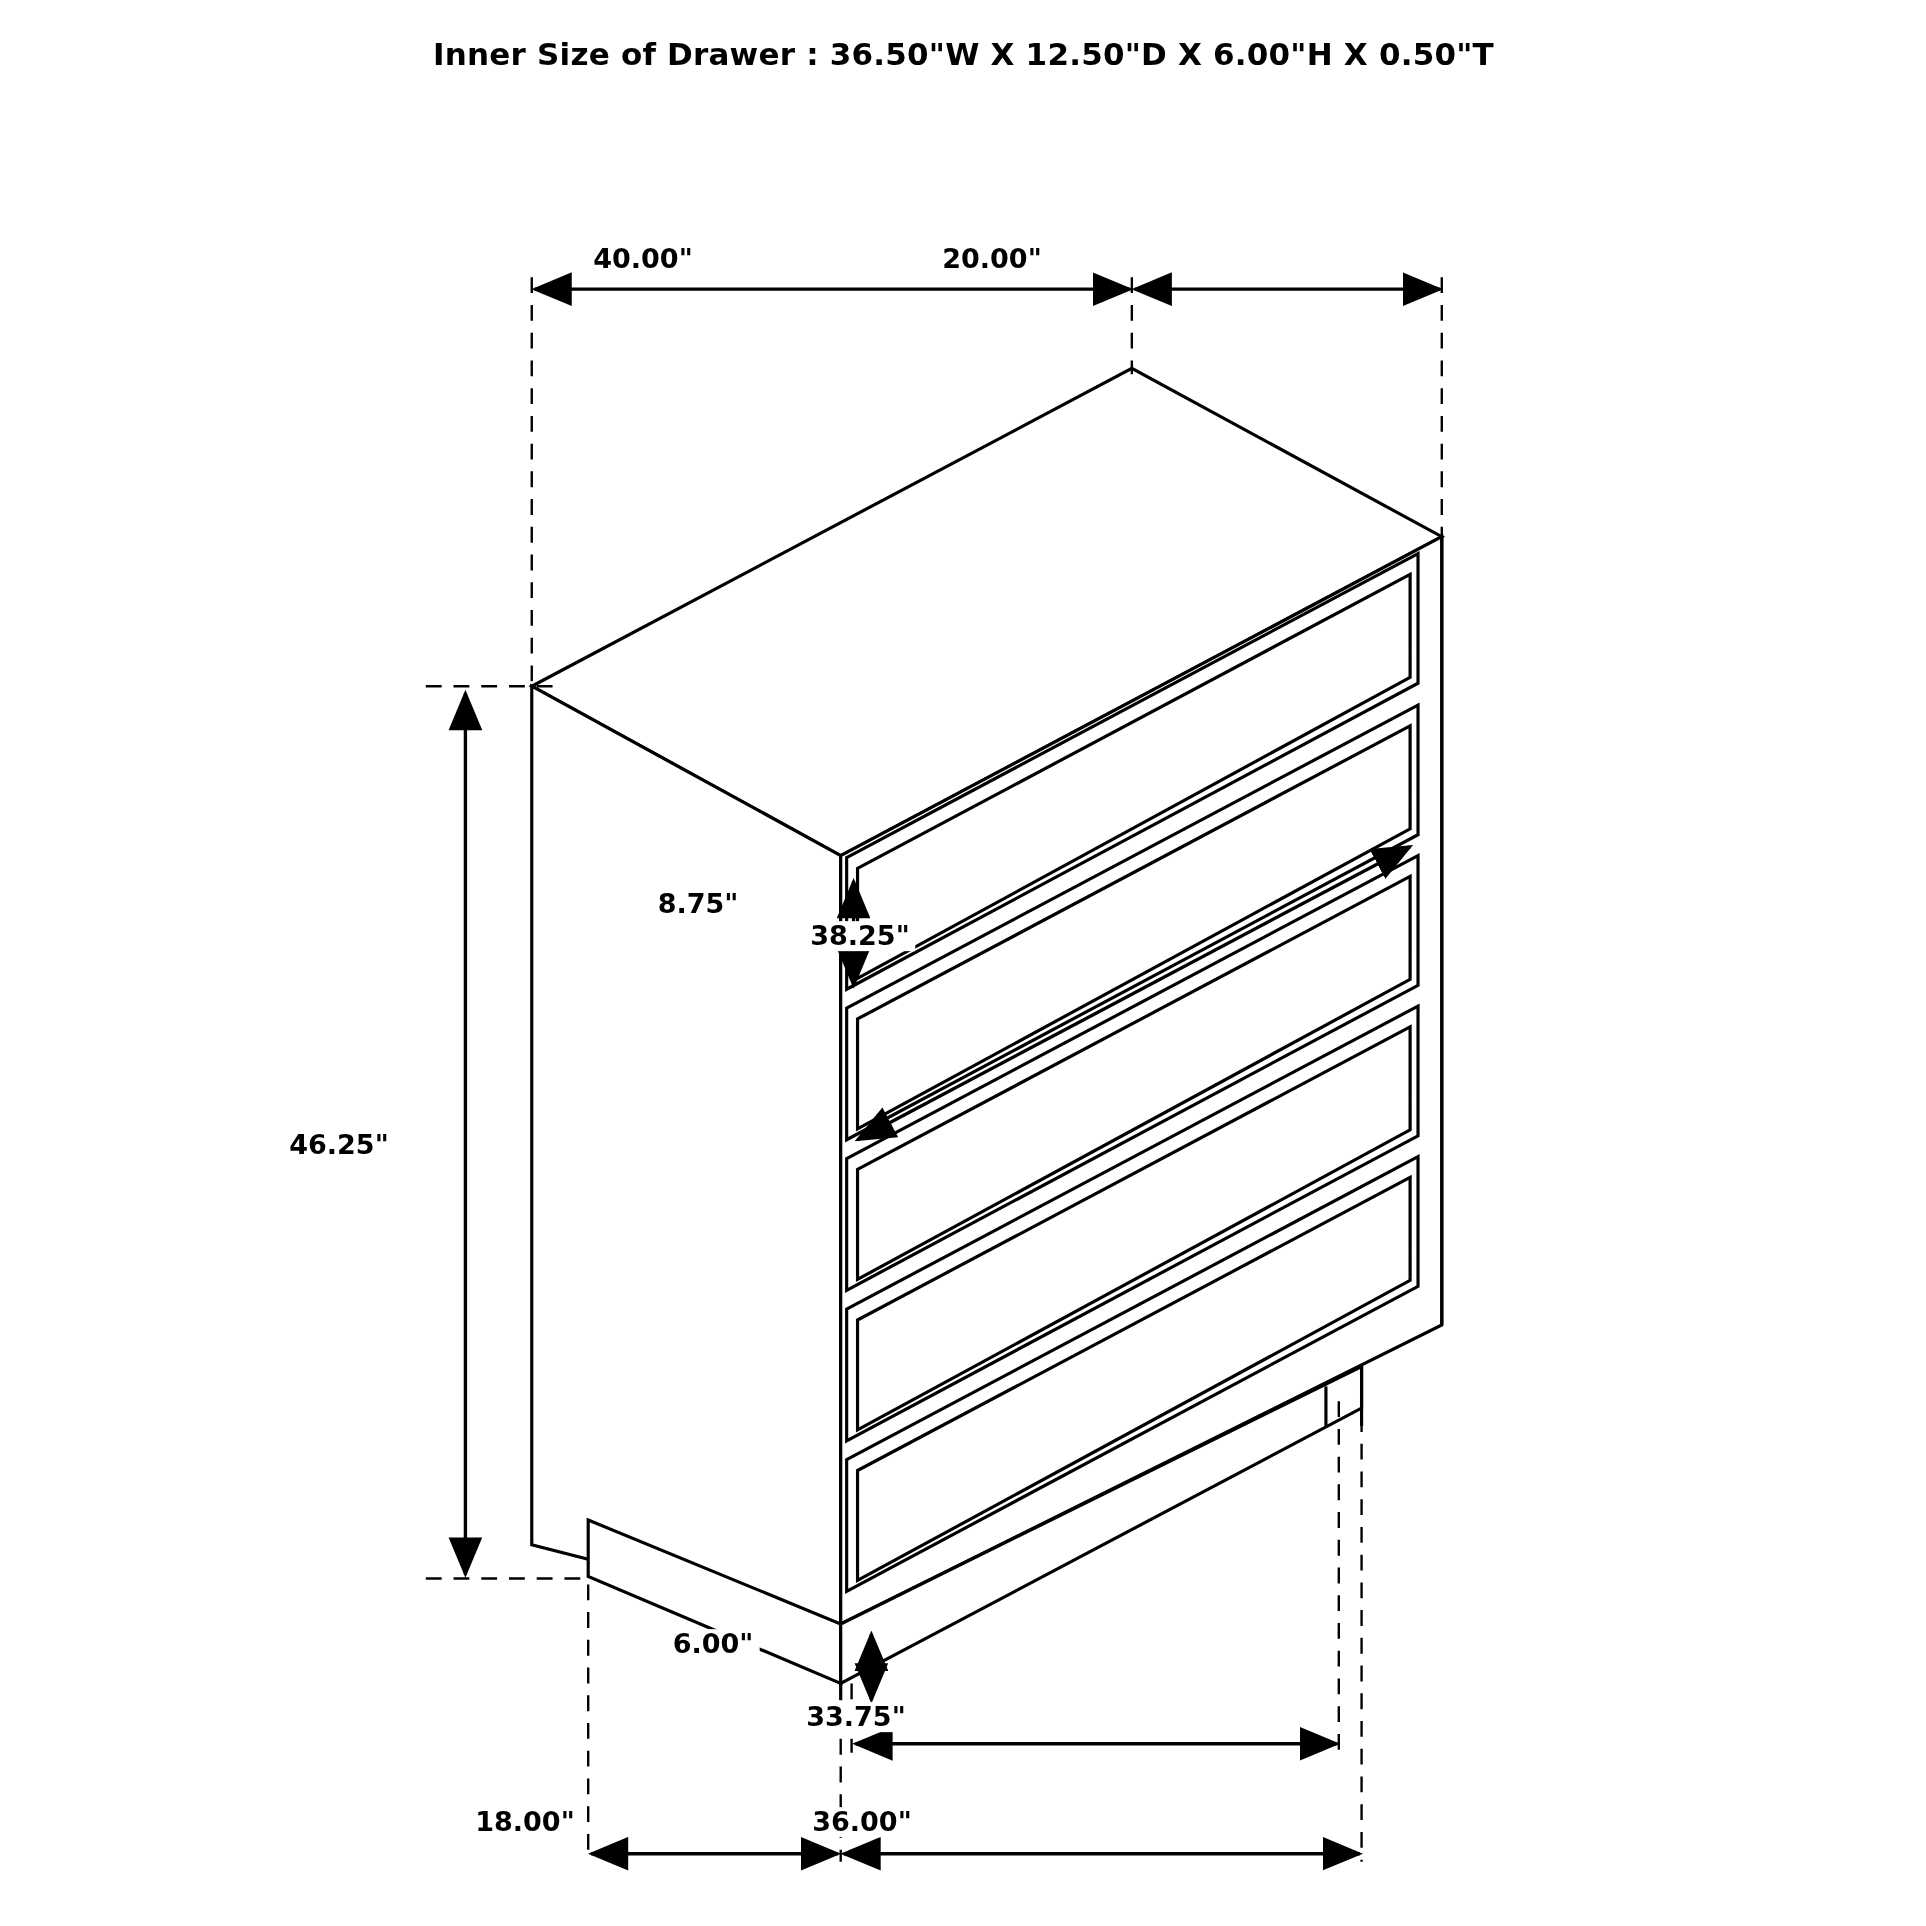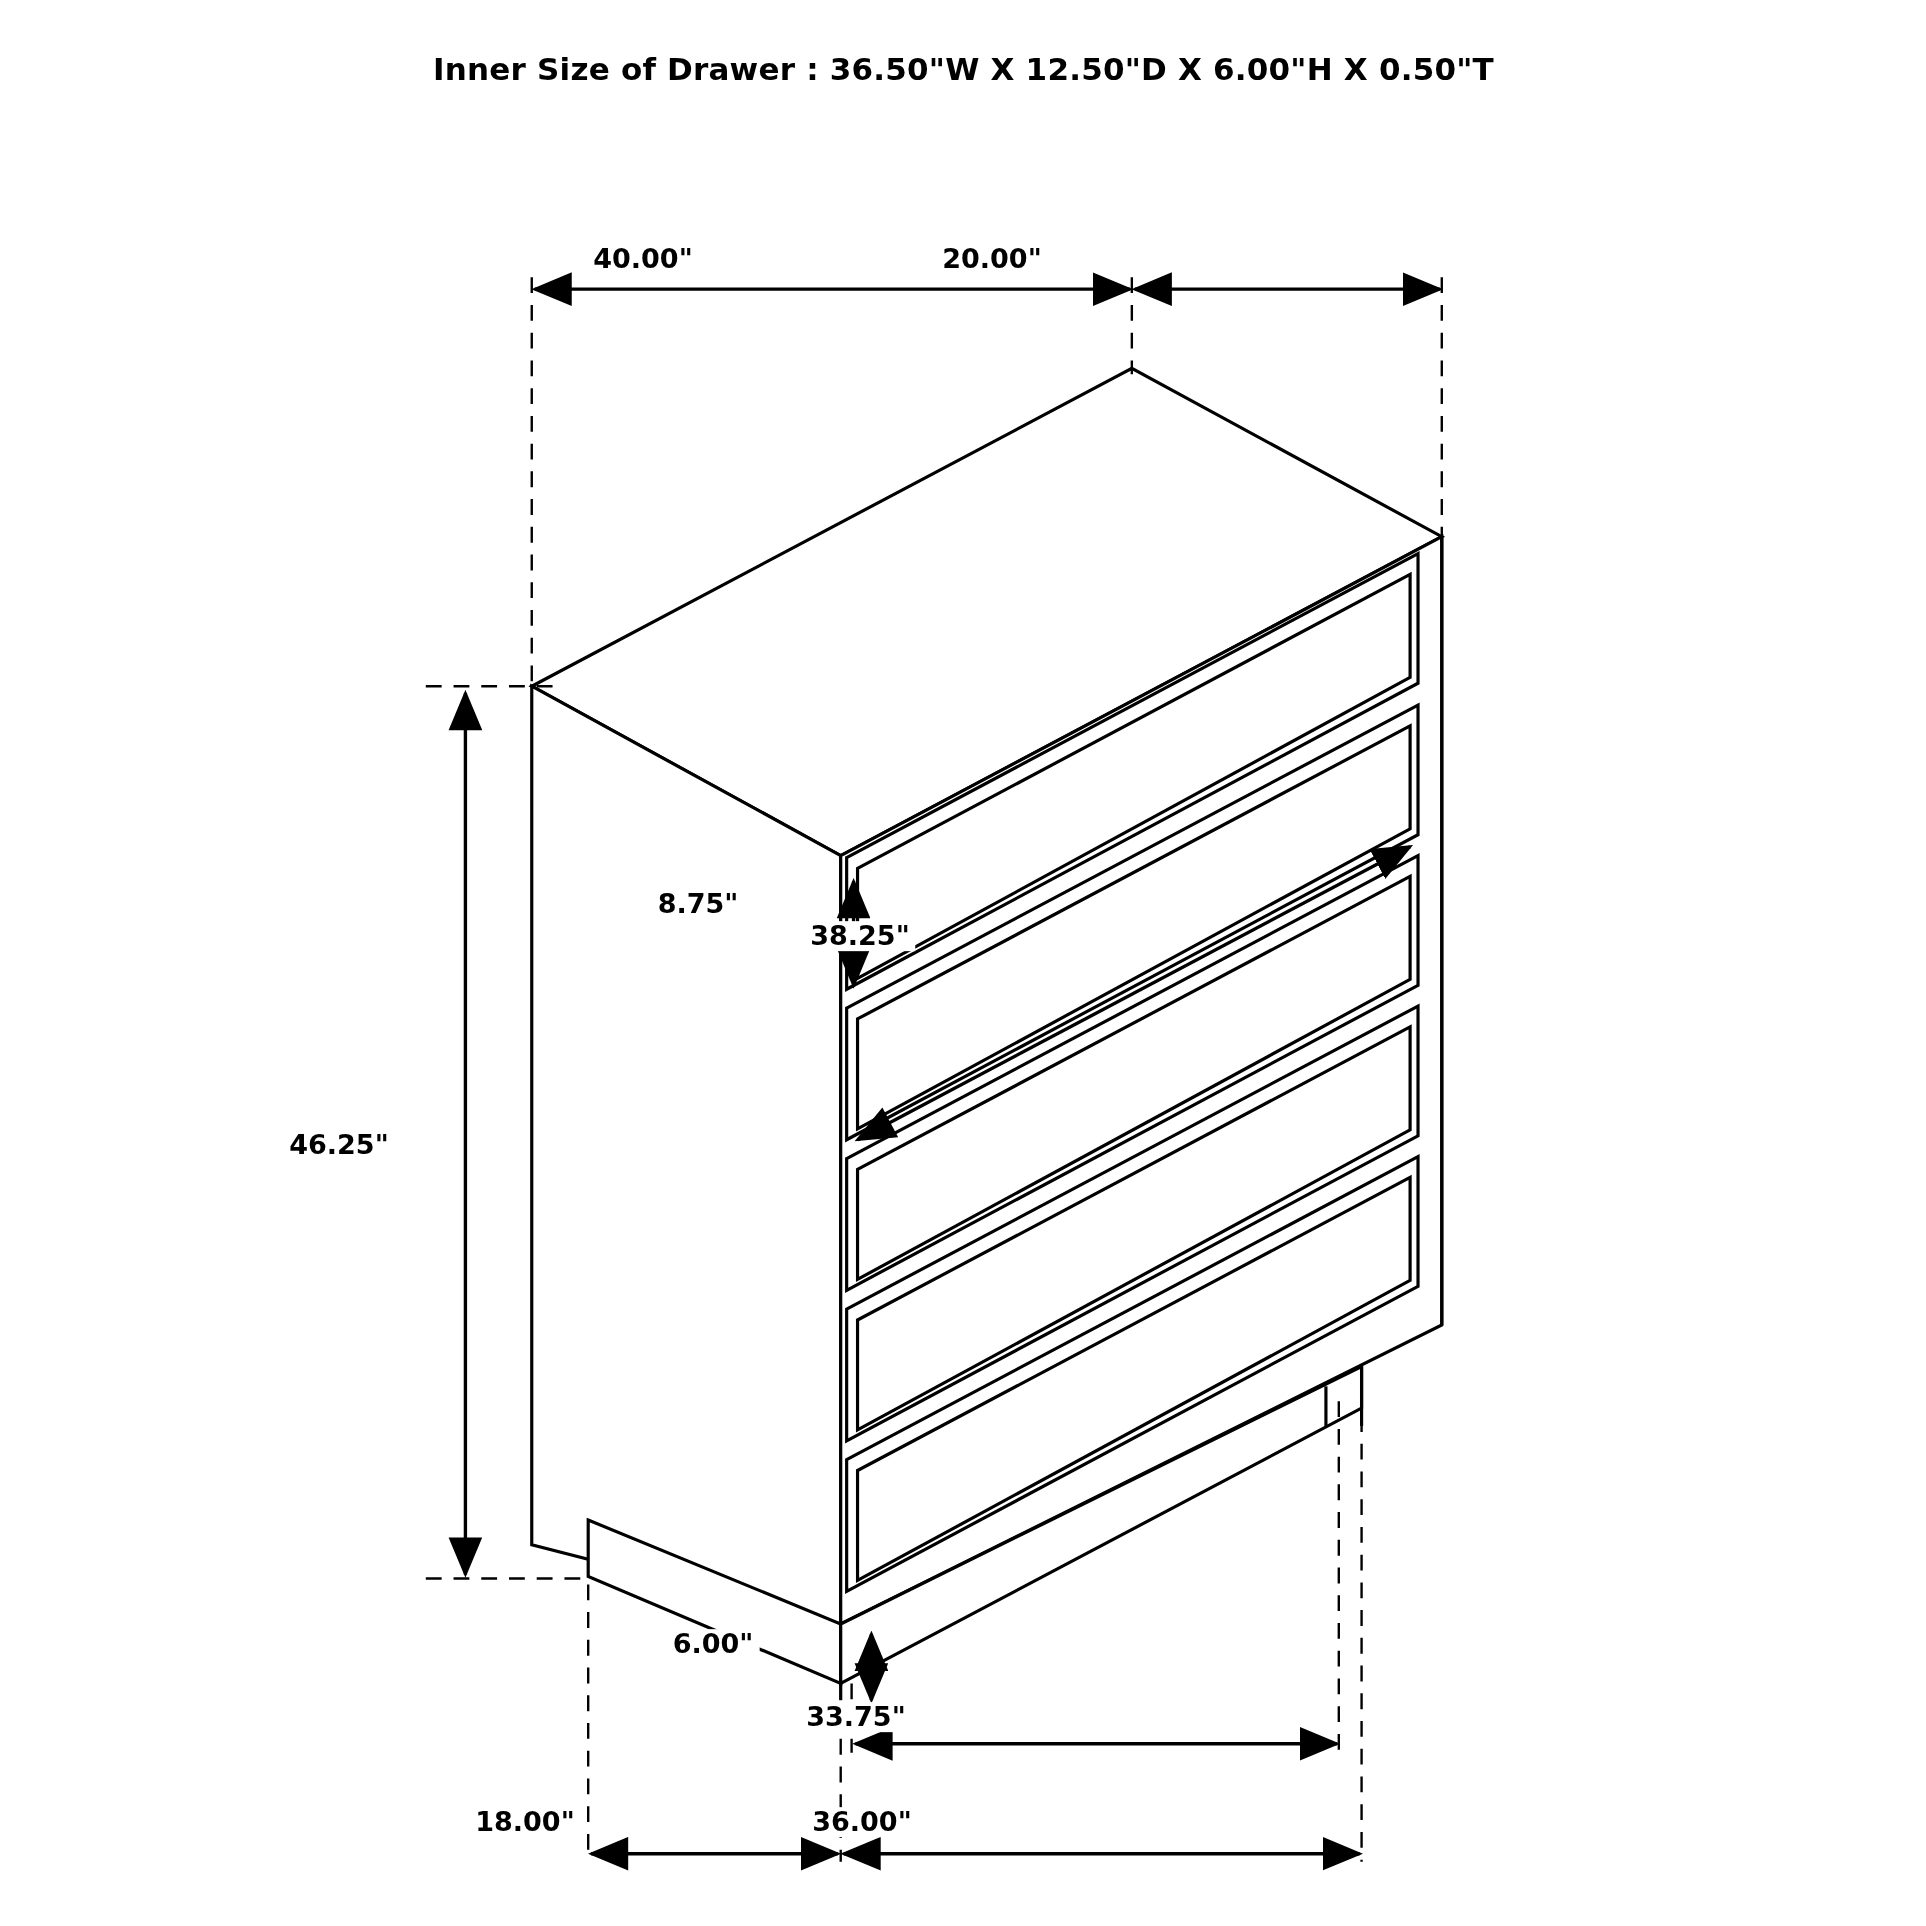--- a/index.html
+++ b/index.html
@@ -15,21 +15,21 @@
     overflow: hidden;
     position: relative;
   }
   #stage {
     position: relative;
     width: 1927px;
     height: 1927px;
   }
   .title {
     position: absolute;
-    top: 51px;
+    top: 36px;
     left: 0;
     width: 1927px;
     text-align: center;
     font-size: 31px;
     font-weight: bold;
     letter-spacing: 0.2px;
     white-space: nowrap;
   }
   svg.drawing {
     position: absolute;

